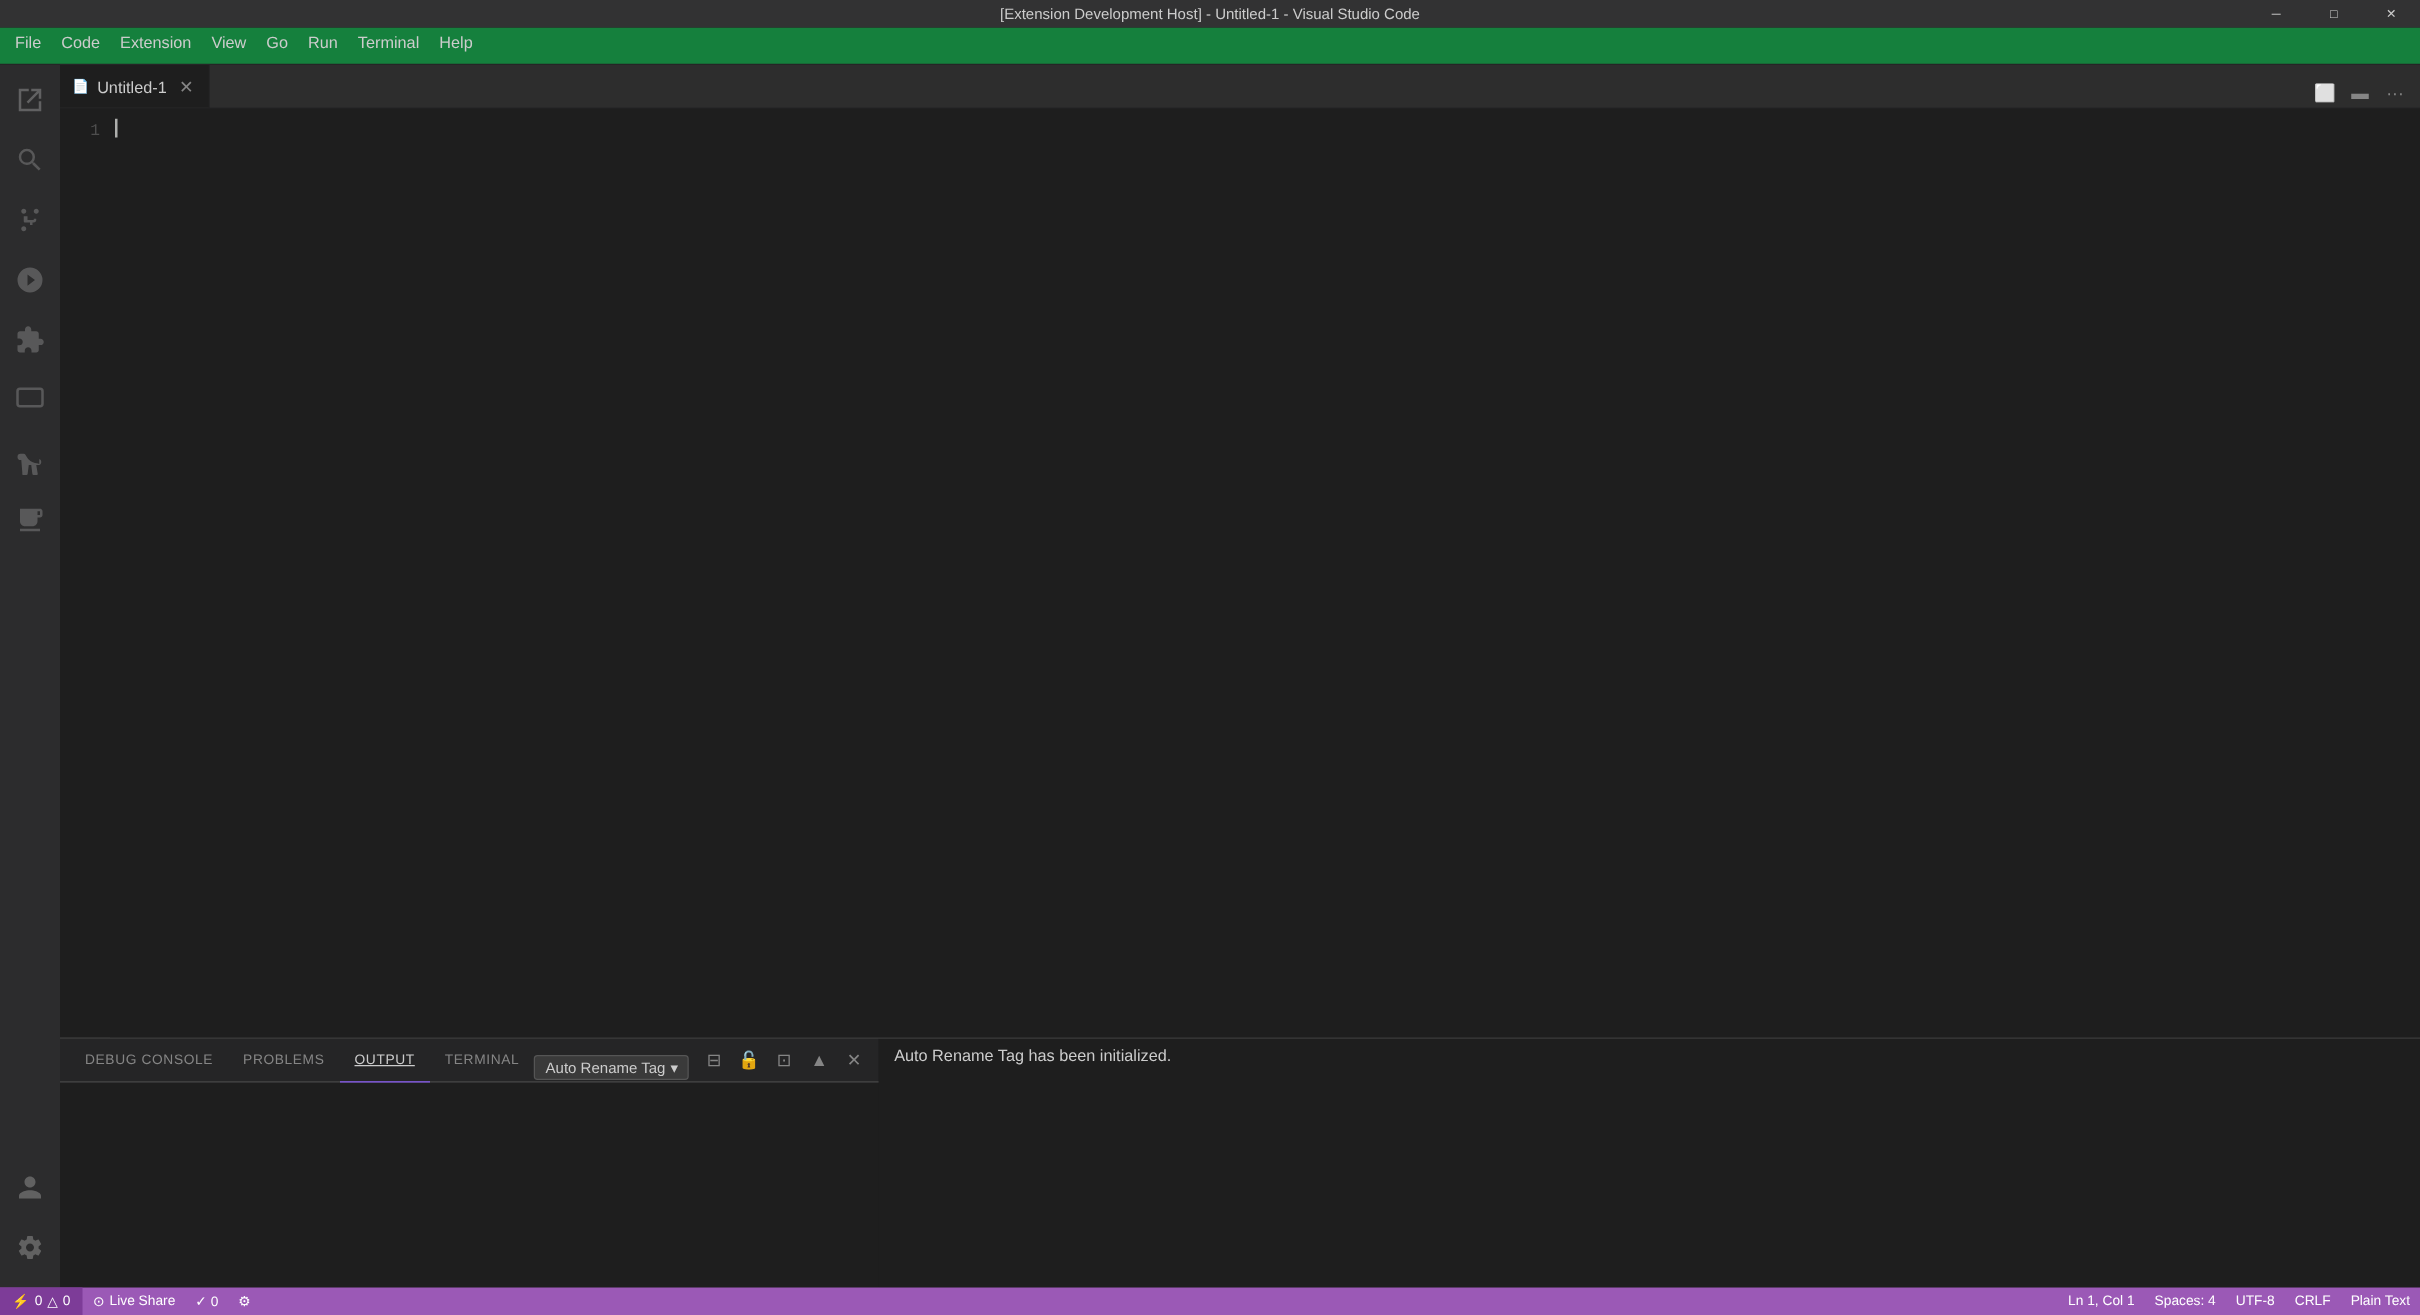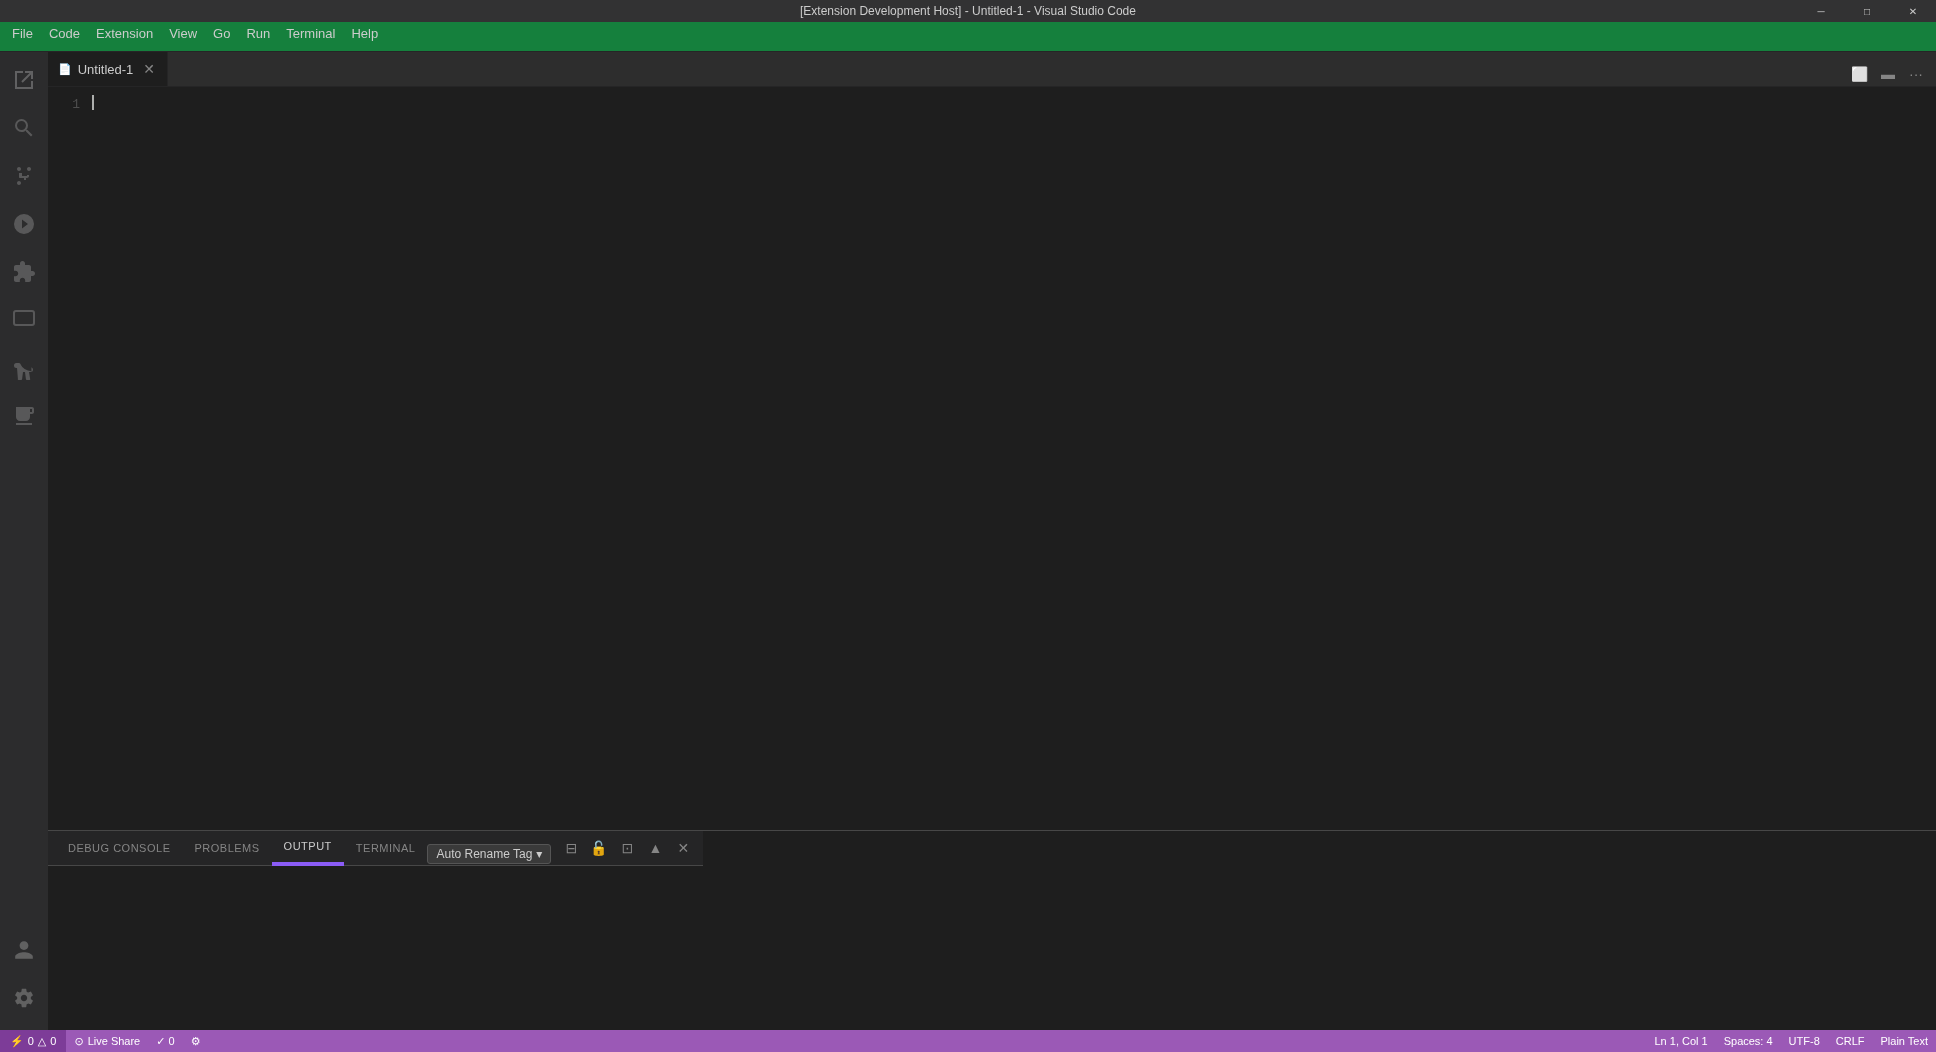--- a/index.html
+++ b/index.html
@@ -245,21 +245,22 @@
       align-items: center;
       cursor: pointer;
       font-size: 11px;
       color: #858585;
       text-transform: uppercase;
       letter-spacing: 0.5px;
       border-bottom: 1px solid transparent;
     }
     .panel-tab.active {
       color: #cccccc;
-      border-bottom: 4px solid #8b5cf6;
+      border-bottom: 1px solid #8b5cf6;
+      text-decoration: underline;
     }
     .panel-actions {
       margin-left: auto;
       display: flex;
       align-items: center;
       gap: 4px;
     }
     .panel-action-btn {
       width: 24px;
       height: 24px;
@@ -458,20 +459,23 @@
             <span>Auto Rename Tag</span>
             <span>▾</span>
           </div>
           <div class="panel-action-btn" title="Split Output">⊟</div>
           <div class="panel-action-btn" title="Lock Scrolling">🔓</div>
           <div class="panel-action-btn" title="Copy Output">⊡</div>
           <div class="panel-action-btn" title="Maximize">▲</div>
           <div class="panel-action-btn" title="Close Panel">✕</div>
         </div>
       </div>
+      <div id="panel-content">
+        <span>Auto Rename Tag has been initialized.</span>
+      </div>
     </div>
 
   </div>
 </div>
 
 <div id="status-bar">
   <div class="status-left">
     <div class="remote-btn">
       <span>⚡</span>
       <span>0 </span>

